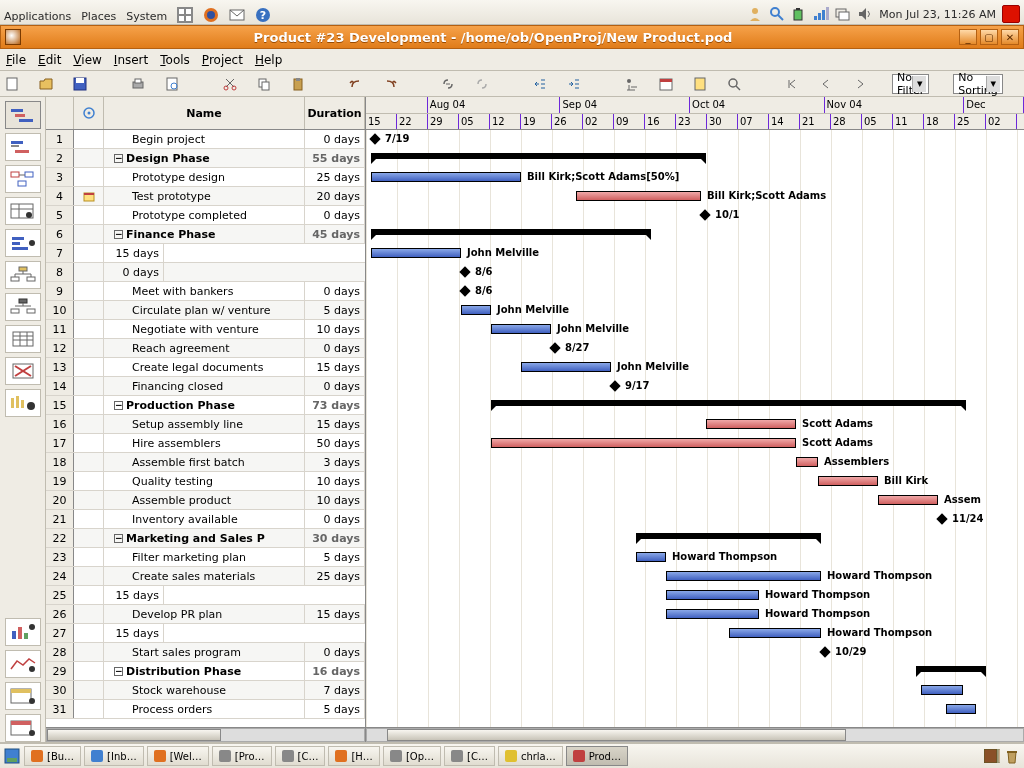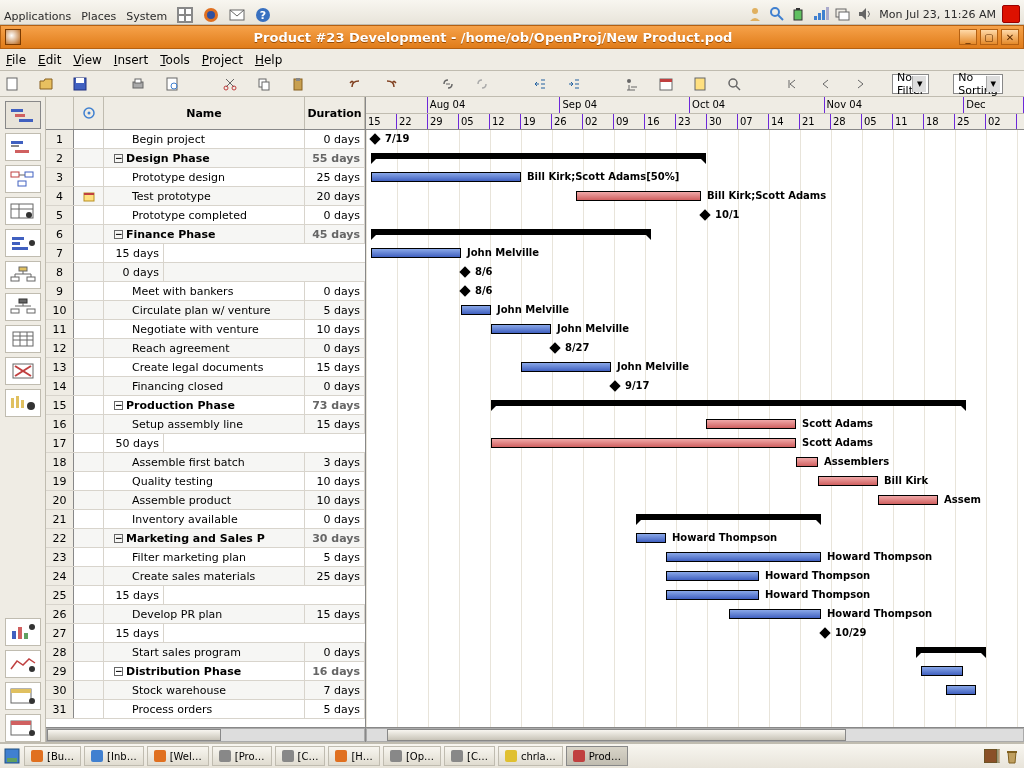--- a/index.html
+++ b/index.html
@@ -532,20 +532,21 @@
           </div>
           <div class="trow">
             <div class="td td0">16</div>
             <div class="td td1"></div>
             <div class="td td2" style="padding-left:28px">Setup assembly line</div>
             <div class="td td3">15 days</div>
           </div>
           <div class="trow">
             <div class="td td0">17</div>
             <div class="td td1"></div>
+            <div class="td td2" style="padding-left:28px">Hire assemblers</div>
             <div class="td td3">50 days</div>
           </div>
           <div class="trow">
             <div class="td td0">18</div>
             <div class="td td1"></div>
             <div class="td td2" style="padding-left:28px">Assemble first batch</div>
             <div class="td td3">3 days</div>
           </div>
           <div class="trow">
             <div class="td td0">19</div>
@@ -759,20 +760,24 @@
           </div>
           <div class="grow">
             <div class="bar red" style="left:452px;width:60px"></div>
             <div class="lbl" style="left:518px">Bill Kirk</div>
           </div>
           <div class="grow">
             <div class="bar red" style="left:512px;width:60px"></div>
             <div class="lbl" style="left:578px">Assem</div>
           </div>
           <div class="grow">
+            <div class="milestone" style="left:572px"></div>
+            <div class="lbl" style="left:586px">11/24</div>
+          </div>
+          <div class="grow">
             <div class="sumbar" style="left:270px;width:185px"></div>
           </div>
           <div class="grow">
             <div class="bar blue" style="left:270px;width:30px"></div>
             <div class="lbl" style="left:306px">Howard Thompson</div>
           </div>
           <div class="grow">
             <div class="bar blue" style="left:300px;width:155px"></div>
             <div class="lbl" style="left:461px">Howard Thompson</div>
           </div>

